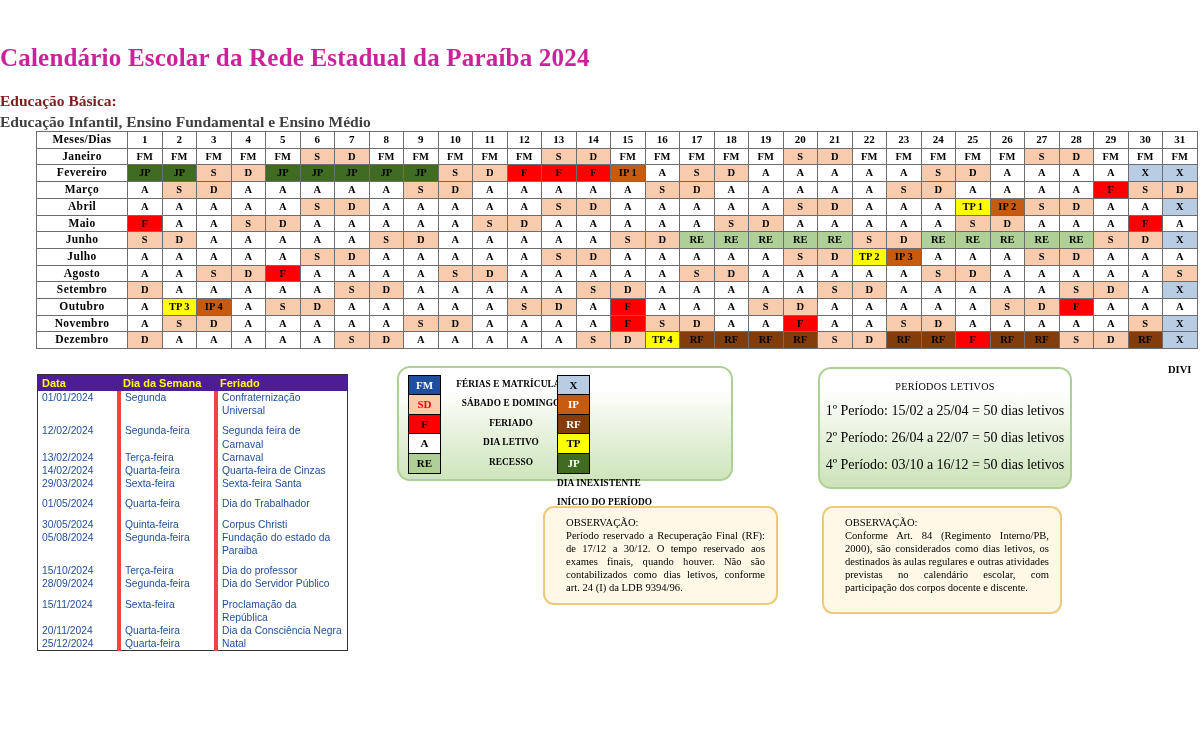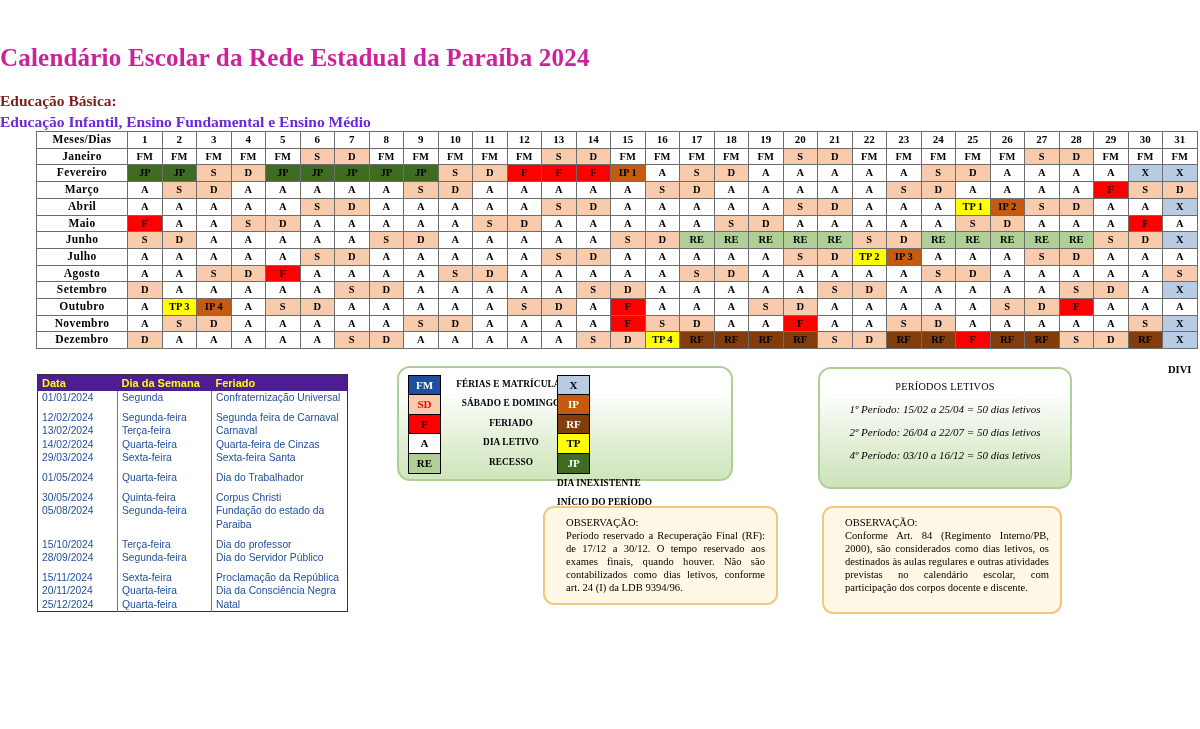--- a/index.html
+++ b/index.html
@@ -23,21 +23,21 @@
     font-size: 25px;
     font-weight: bold;
     color: #CC2299;
     letter-spacing: .2px;
     margin: 0;
   }
   #subtitle-1 {
     font-size: 15.5px; font-weight: bold; color: #7f1d1d; margin: 0; padding-top: 20px;
   }
   #subtitle-2 {
-    font-size: 15.5px; font-weight: bold; color: #6d28d9; margin: 0; padding-top: 3px;
+    font-size: 15.5px; font-weight: bold; color: #404040; margin: 0; padding-top: 3px;
   }
 
   
   #calendar {
     position: absolute;
     left: 36px;
     top: 131px;
     border-collapse: collapse;
     table-layout: fixed;
   }
@@ -93,21 +93,21 @@
     text-align: left;
     padding: 2px 3px 2px 4px;
     border: none;
   }
   #holidays td {
     color: #1F4E9C;
     font-size: 10.3px;
     padding: 0px 3px 0px 4px;
     line-height: 13.2px;
     vertical-align: top;
-    border-right: 1px solid #ef4444;
+    border-right: 4px solid #ef4444;
     border-left: none; border-top: none; border-bottom: none;
     white-space: normal;
   }
   #holidays td.c-date { width: 72px; }
   #holidays td.c-dow  { width: 86px; }
   #holidays td.c-name { border-right: none; }
   #holidays tr.spacer td { height: 7px; line-height: 7px; font-size: 1px; }
 
   
   #legend-box {
@@ -154,21 +154,21 @@
     border: 2px solid #AECF95;
     border-radius: 13px;
     background: linear-gradient(180deg,#ffffff 0%, #ffffff 18%, #ddecd0 72%, #cbe2b8 100%);
     box-sizing: border-box;
     text-align: center;
   }
   #periods-title {
     font-size: 10.2px; font-weight: normal; margin: 0; padding-top: 12px; letter-spacing: .3px;
   }
   .period-line {
-    font-size: 11px; margin: 0; padding-top: 11px; color: #000; font-style: italic;
+    font-size: 14px; margin: 0; padding-top: 11px; color: #000;
   }
 
   
   .obs-box {
     position: absolute;
     border: 2px solid #F0C97A;
     border-radius: 11px;
     background: #FFF8E6;
     box-sizing: border-box;
     padding: 9px 11px 8px 21px;

